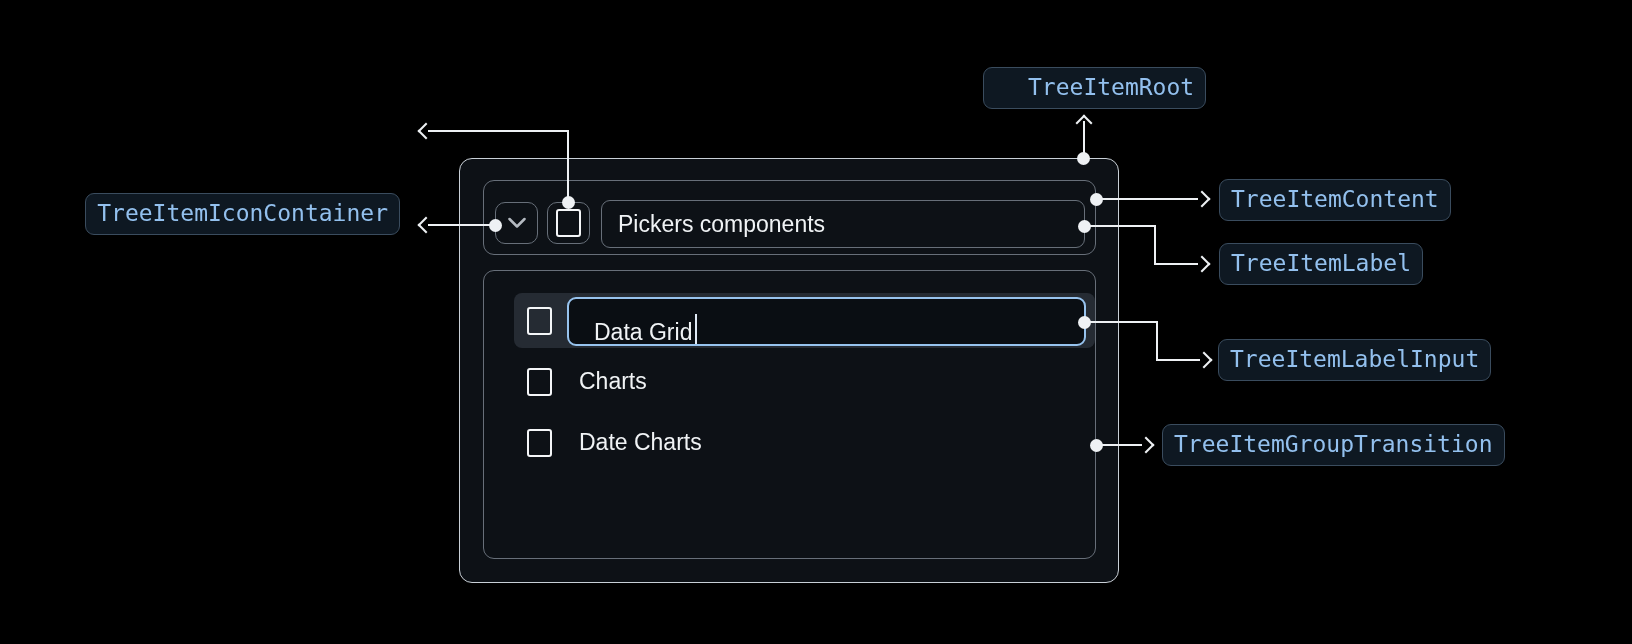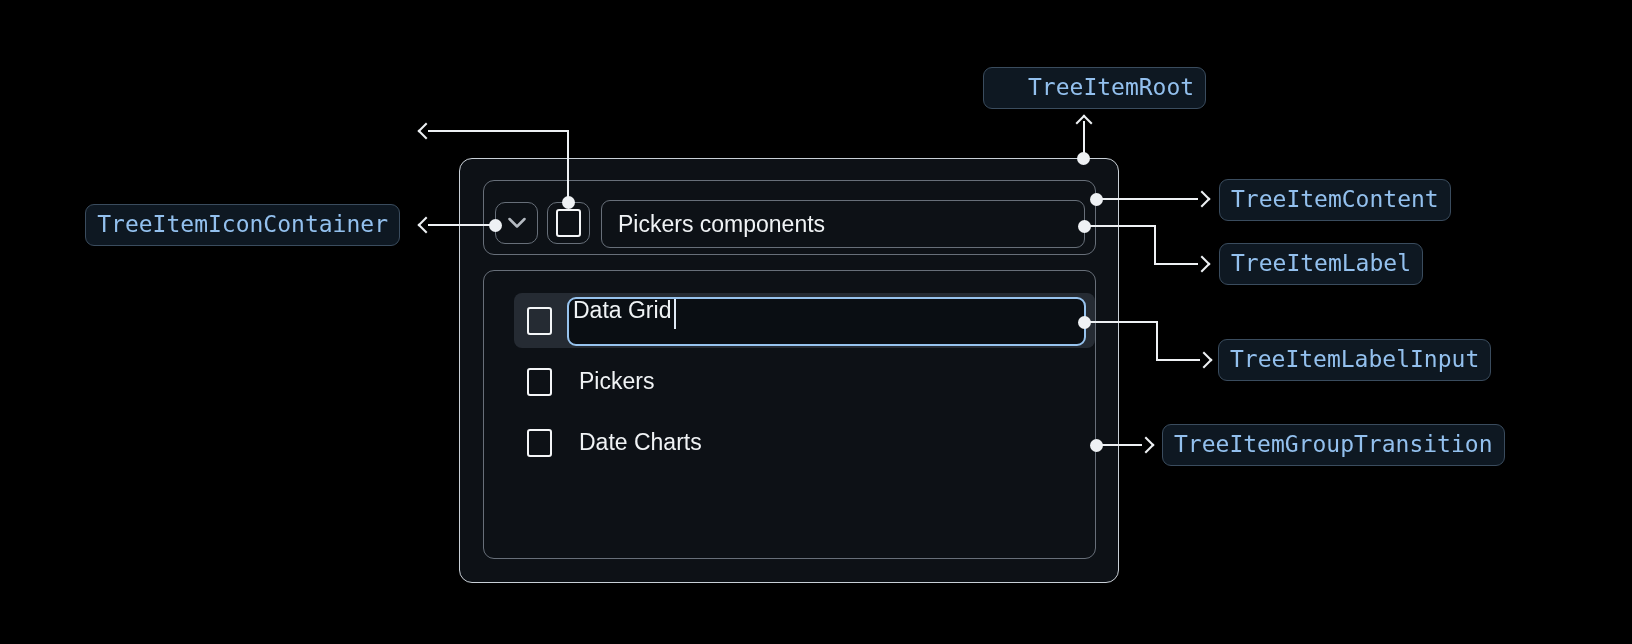--- a/index.html
+++ b/index.html
@@ -20,22 +20,22 @@
              border-radius:9px;display:flex;align-items:center;padding:0 16px;}
   .ui-text{color:#f0f3f5;font-size:23px;line-height:1;}
   .cbx{width:21px;height:24px;border:2.5px solid #f4f6f8;border-radius:3px;background:transparent;}
 
   
   .row{left:514px;width:581px;height:55px;border-radius:8px;display:flex;align-items:center;}
   .row-hl{background:#252b33;}
   .row .cbx{margin-left:13px;}
   .row-label{margin-left:27px;}
   .edit-input{left:567px;top:297px;width:519px;height:49px;background:#0a0e13;
-              border:2px solid #97c3ee;border-radius:9px;display:flex;align-items:flex-start;
-              padding:0 4px;}
+              border:2px solid #97c3ee;border-radius:9px;display:flex;align-items:flex-end;
+              padding:0 25px;}
   .caret{width:2px;height:30px;background:#dfe9f5;margin-left:3px;}
 
   
   .badge{height:42px;background:#0e1822;border:1.5px solid #3a4c5e;border-radius:9px;
          color:#93c0ee;font-family:"DejaVu Sans Mono",monospace;font-size:23px;
          line-height:39px;padding:0 11px;white-space:nowrap;}
 
   
   .line{background:#eef1f4;}
   .dot{width:13px;height:13px;border-radius:50%;background:#eef1f4;}
@@ -74,29 +74,29 @@
   <div class="abs row row-hl" style="top:293px;">
     <span class="cbx"></span>
   </div>
   <div class="abs edit-input">
     <span class="ui-text">Data Grid</span>
     <span class="caret"></span>
   </div>
 
   <div class="abs row" style="top:354px;">
     <span class="cbx"></span>
-    <span class="ui-text row-label">Pickers</span>
+    <span class="ui-text row-label">Charts</span>
   </div>
   <div class="abs row" style="top:415px;">
     <span class="cbx"></span>
     <span class="ui-text row-label">Date Charts</span>
   </div>
 
   <div class="abs badge" style="left:983px;top:67px;padding-left:44px;">TreeItemRoot</div>
-  <div class="abs badge" style="right:1232px;top:204px;text-align:right;">TreeItemIconContainer</div>
+  <div class="abs badge" style="right:1232px;top:193px;text-align:right;">TreeItemIconContainer</div>
   <div class="abs badge" style="left:1219px;top:179px;">TreeItemContent</div>
   <div class="abs badge" style="left:1219px;top:243px;">TreeItemLabel</div>
   <div class="abs badge" style="left:1162px;top:424px;">TreeItemGroupTransition</div>
   <div class="abs badge" style="left:1218px;top:339px;">TreeItemLabelInput</div>
 
   <div class="abs line" style="left:1083px;top:121px;width:2px;height:38px;"></div>
   <div class="abs dot" style="left:1077px;top:152px;"></div>
   <div class="abs arr arr-up" style="left:1078px;top:117px;"></div>
 
   <div class="abs line" style="left:428px;top:130px;width:141px;height:2px;"></div>

